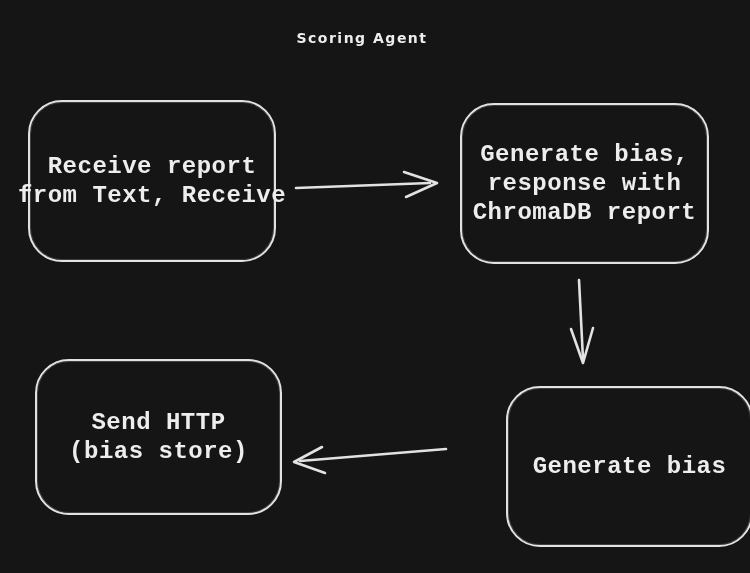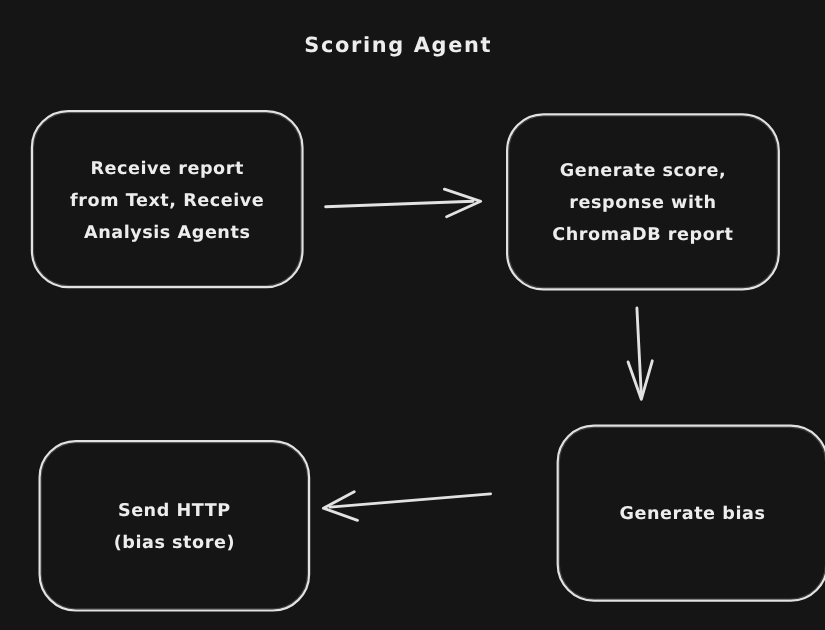--- a/index.html
+++ b/index.html
@@ -7,79 +7,79 @@
     position:relative;
     width:750px;height:573px;
     background:var(--background,#151515);
     font-family:"DejaVu Sans",sans-serif;
     overflow:hidden;
   }
   .diagram-title{
     position:absolute;
     top:30px;left:0;width:724px;
     text-align:center;
-    font-size:19px;
+    font-size:14px;
     font-weight:600;
     letter-spacing:1.5px;
     color:var(--text,#ededed);
   }
   .node{
     position:absolute;
     border:2.5px solid var(--stroke,#e4e4e4);
     border-radius:34px;
     box-shadow:inset 0 0 0 1px rgba(255,255,255,0.18);
     display:flex;align-items:center;justify-content:center;
     text-align:center;
     color:var(--text,#ededed);
     background:transparent;
   }
   .node-label{
-    font-size:16px;
+    font-size:24px;
     line-height:29px;
     font-weight:600;
     letter-spacing:0.5px;
+    font-family:Liberation Mono, monospace;
   }
   .node-label span{display:block;white-space:nowrap;}
   .arrow-layer{
     position:absolute;left:0;top:0;
     width:750px;height:573px;
     color:var(--stroke,#dcdcdc);
     pointer-events:none;
   }
   .arrow-layer path, .arrow-layer polyline{
     fill:none;
     stroke:currentColor;
     stroke-width:2.6;
     stroke-linecap:round;
     stroke-linejoin:round;
   }
   
   .node-receive {left:28px;  top:100px; width:244px; height:158px;}
   .node-score   {left:460px; top:103px; width:245px; height:157px;}
   .node-bias    {left:462px; top:386px; width:243px; height:157px;margin-left:44px;}
-  .node-response{left:35px;  top:400px; width:243px; height:152px;}
+  .node-response{left:35px;  top:359px; width:243px; height:152px;}
 </style>
 </head>
 <body>
 
 <div class="canvas">
 
   <div class="diagram-title">Scoring Agent</div>
 
   <div class="node node-receive">
     <div class="node-label">
       <span>Receive report</span>
       <span>from Text, Receive</span>
-      <span>Analysis Agents</span>
     </div>
   </div>
 
   <div class="node node-score">
     <div class="node-label">
-      <span>Generate score,</span>
+      <span>Generate bias,</span>
       <span>response with</span>
       <span>ChromaDB report</span>
     </div>
   </div>
 
   <div class="node node-bias">
     <div class="node-label">
       <span>Generate bias</span>
     </div>
   </div>

